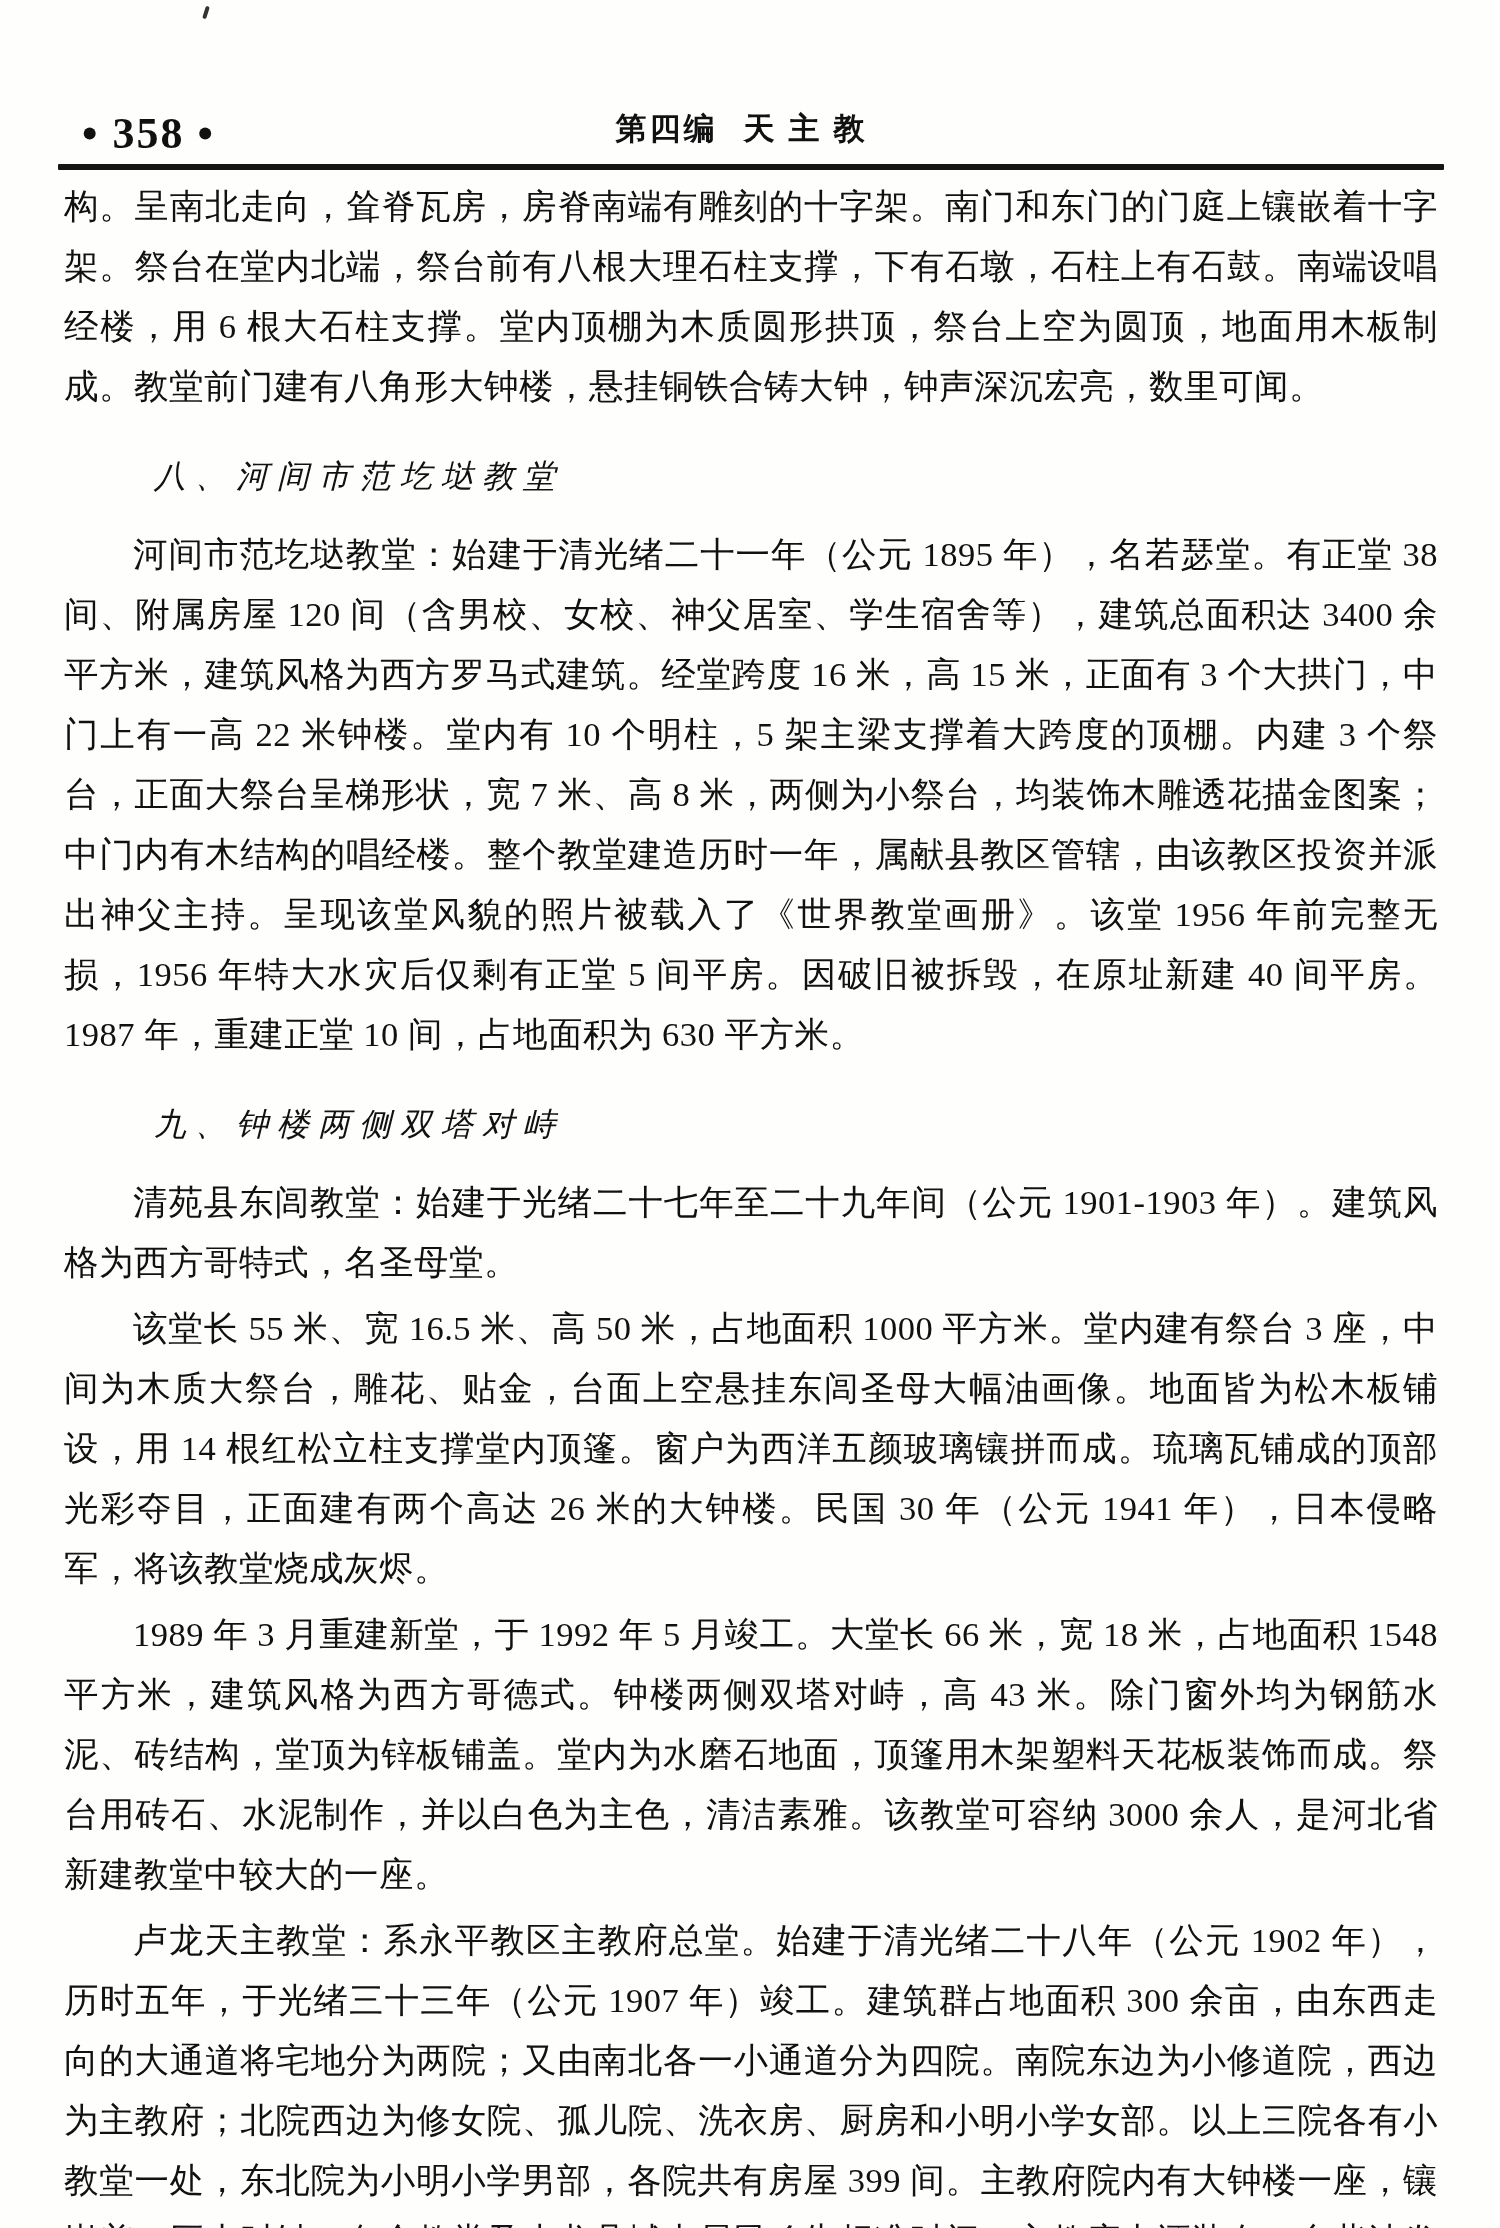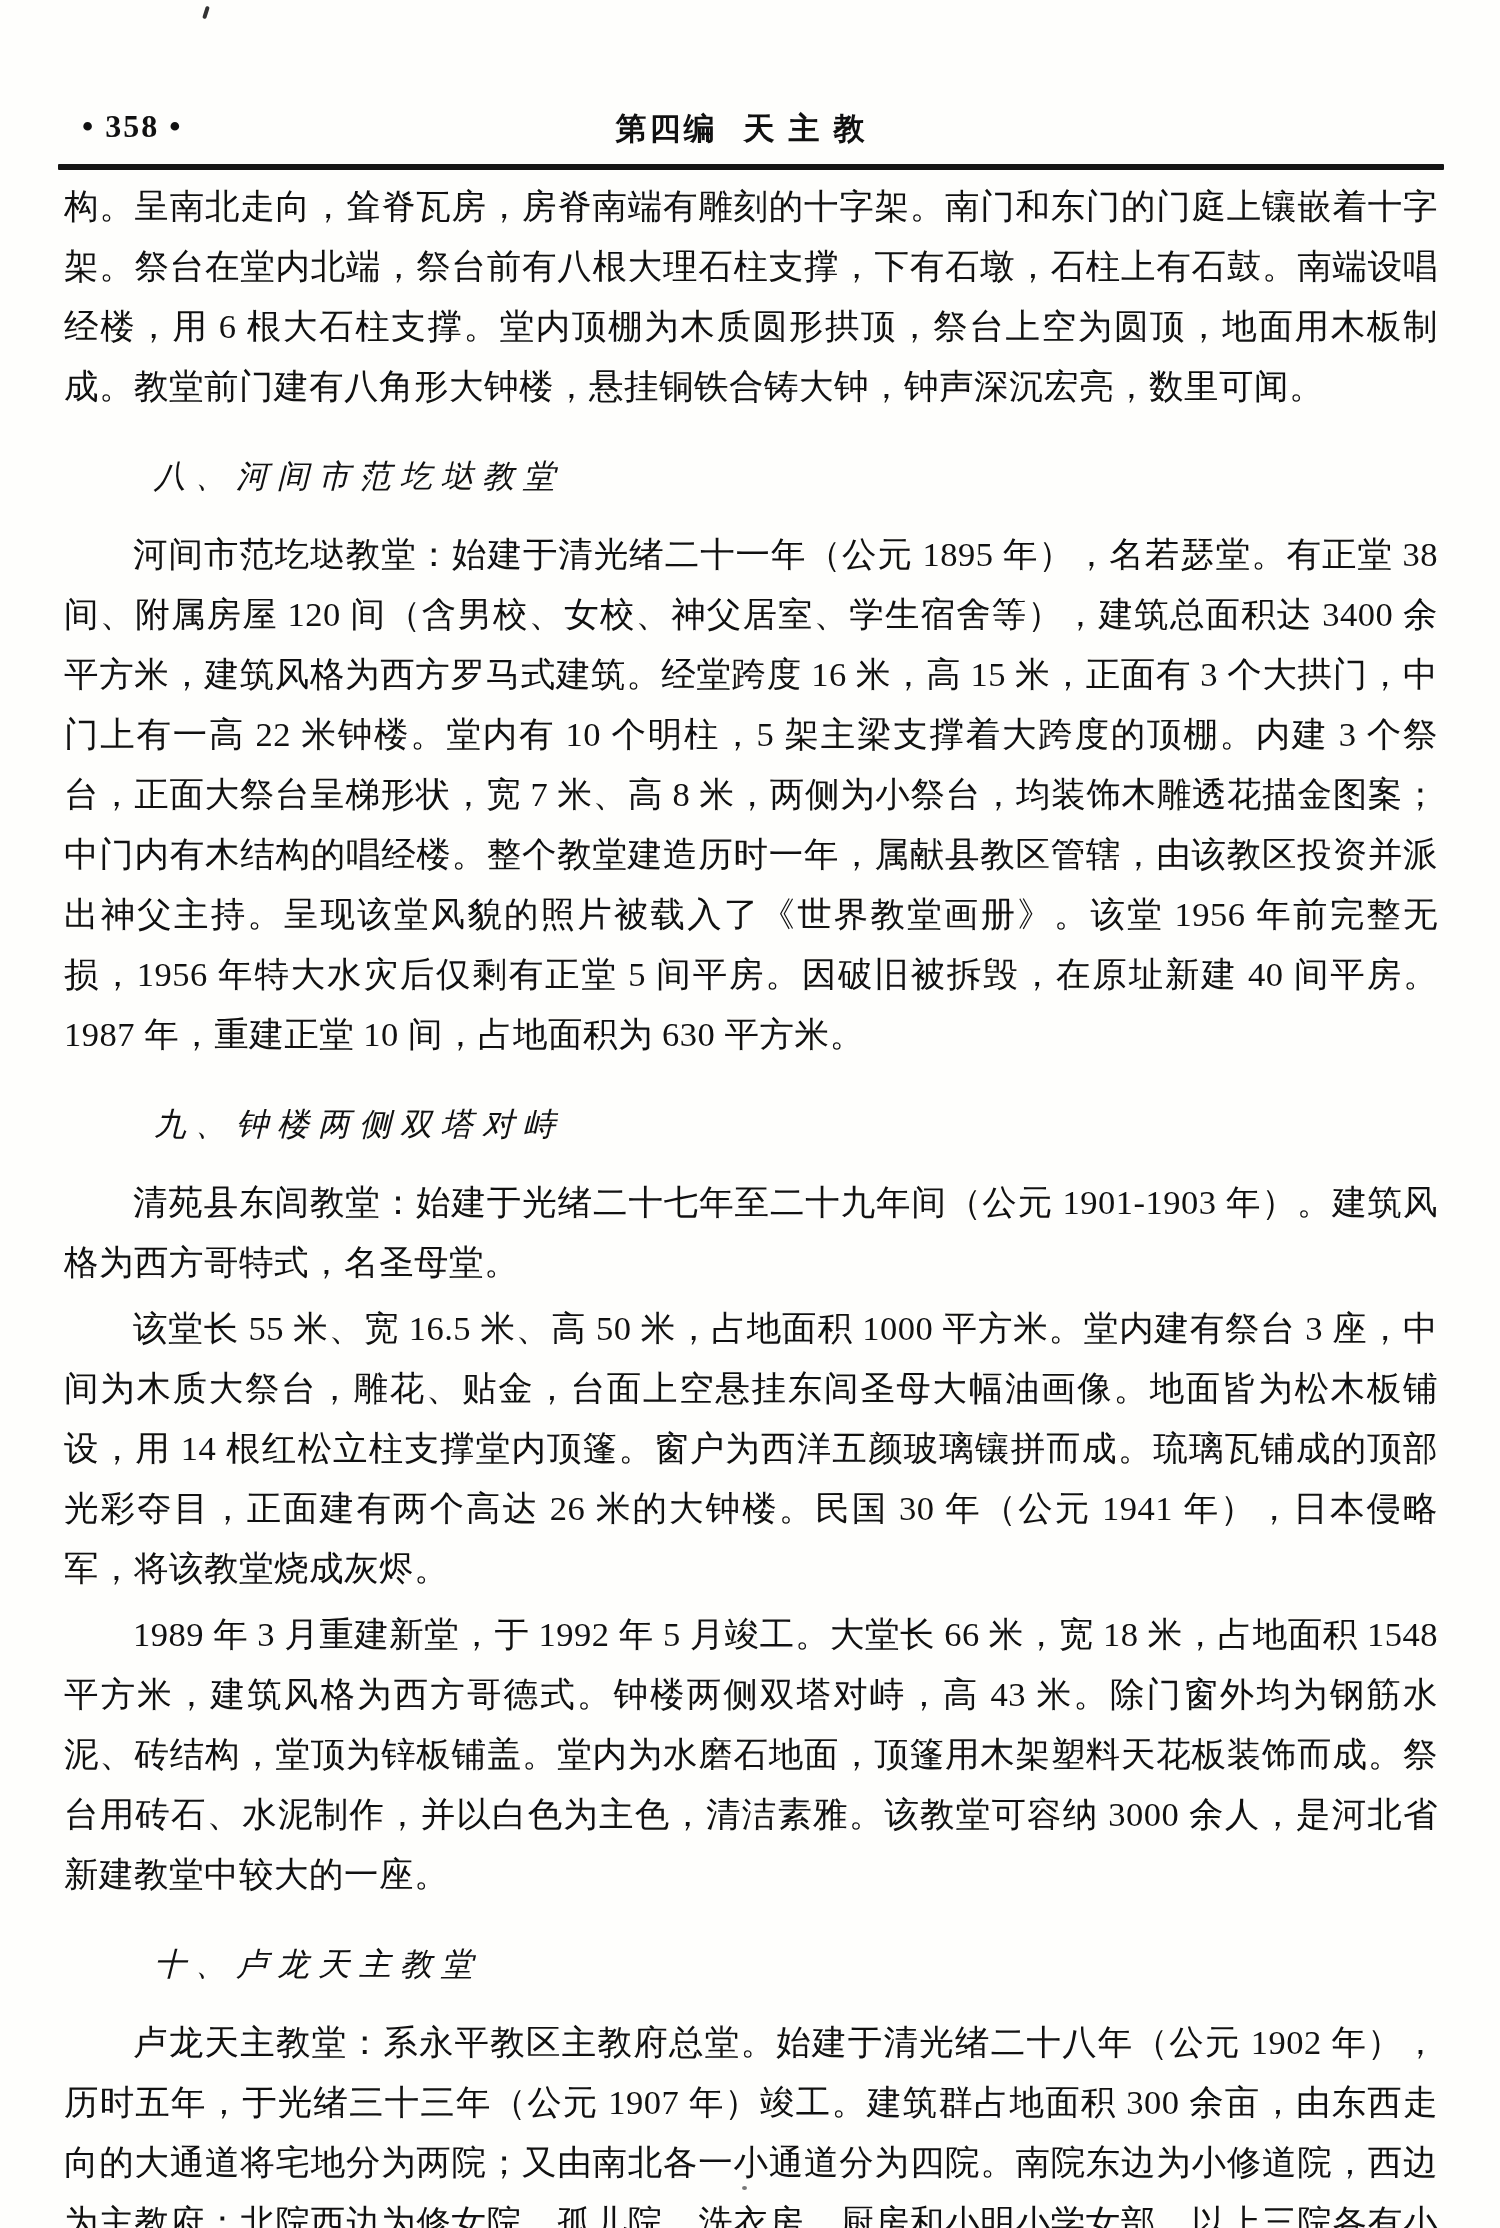--- a/index.html
+++ b/index.html
@@ -21,21 +21,21 @@
   }
   
   .page-header {
     position: relative;
     height: 52px;
   }
   .page-num {
     position: absolute;
     left: 24px;
     top: 4px;
-    font-size: 32px;
+    font-size: 44px;
     font-weight: 600;
     letter-spacing: 2px;
     white-space: nowrap;
   }
   .running-head {
     position: absolute;
     left: 0;
     right: 8px;
     top: 4px;
     text-align: center;
@@ -120,21 +120,20 @@
     <p>河间市范圪垯教堂：始建于清光绪二十一年（公元 1895 年），名若瑟堂。有正堂 38 间、附属房屋 120 间（含男校、女校、神父居室、学生宿舍等），建筑总面积达 3400 余平方米，建筑风格为西方罗马式建筑。经堂跨度 16 米，高 15 米，正面有 3 个大拱门，中门上有一高 22 米钟楼。堂内有 10 个明柱，5 架主梁支撑着大跨度的顶棚。内建 3 个祭台，正面大祭台呈梯形状，宽 7 米、高 8 米，两侧为小祭台，均装饰木雕透花描金图案；中门内有木结构的唱经楼。整个教堂建造历时一年，属献县教区管辖，由该教区投资并派出神父主持。呈现该堂风貌的照片被载入了《世界教堂画册》。该堂 1956 年前完整无损，1956 年特大水灾后仅剩有正堂 5 间平房。因破旧被拆毁，在原址新建 40 间平房。1987 年，重建正堂 10 间，占地面积为 630 平方米。</p>
 
     <h2 class="section-heading">九、钟楼两侧双塔对峙</h2>
 
     <p>清苑县东闾教堂：始建于光绪二十七年至二十九年间（公元 1901-1903 年）。建筑风格为西方哥特式，名圣母堂。</p>
 
     <p>该堂长 55 米、宽 16.5 米、高 50 米，占地面积 1000 平方米。堂内建有祭台 3 座，中间为木质大祭台，雕花、贴金，台面上空悬挂东闾圣母大幅油画像。地面皆为松木板铺设，用 14 根红松立柱支撑堂内顶篷。窗户为西洋五颜玻璃镶拼而成。琉璃瓦铺成的顶部光彩夺目，正面建有两个高达 26 米的大钟楼。民国 30 年（公元 1941 年），日本侵略军，将该教堂烧成灰烬。</p>
 
     <p>1989 年 3 月重建新堂，于 1992 年 5 月竣工。大堂长 66 米，宽 18 米，占地面积 1548 平方米，建筑风格为西方哥德式。钟楼两侧双塔对峙，高 43 米。除门窗外均为钢筋水泥、砖结构，堂顶为锌板铺盖。堂内为水磨石地面，顶篷用木架塑料天花板装饰而成。祭台用砖石、水泥制作，并以白色为主色，清洁素雅。该教堂可容纳 3000 余人，是河北省新建教堂中较大的一座。</p>
 
-    <h2 class="section-heading">十、卢龙天主教堂</h2>
 
     <p>卢龙天主教堂：系永平教区主教府总堂。始建于清光绪二十八年（公元 1902 年），历时五年，于光绪三十三年（公元 1907 年）竣工。建筑群占地面积 300 余亩，由东西走向的大通道将宅地分为两院；又由南北各一小通道分为四院。南院东边为小修道院，西边为主教府；北院西边为修女院、孤儿院、洗衣房、厨房和小明小学女部。以上三院各有小教堂一处，东北院为小明小学男部，各院共有房屋 399 间。主教府院内有大钟楼一座，镶嵌着一巨大时钟，向全教堂及卢龙县城内居民鸣告标准时间。主教府内还装有一台柴油发电机，以供全教堂用电。</p>
 
   </main>
 
   <span class="speck-dot"></span>
 
 </div>
 
 </body></html>

